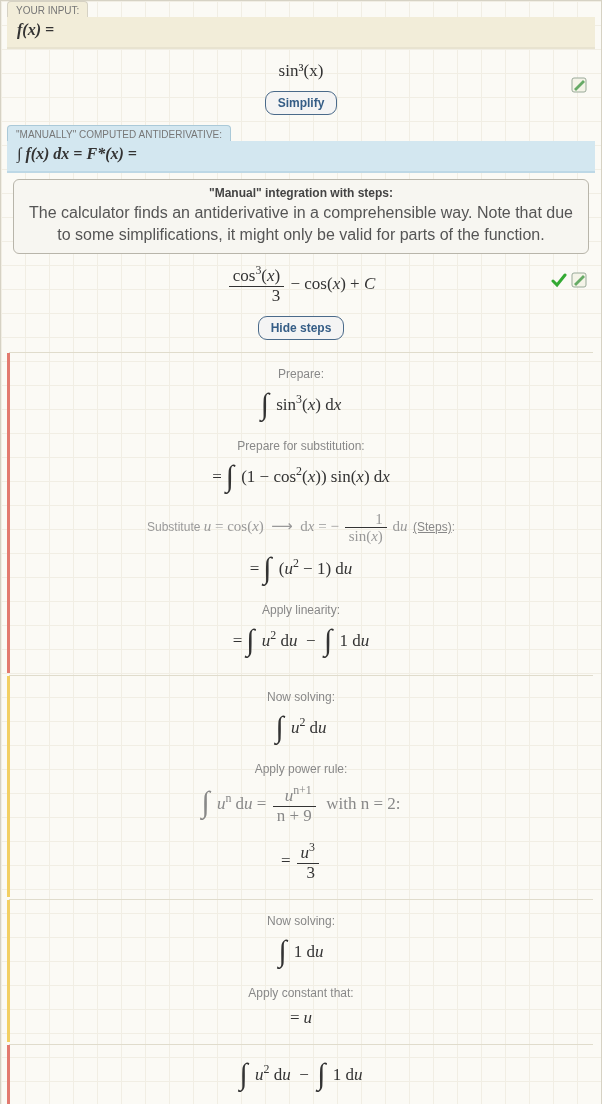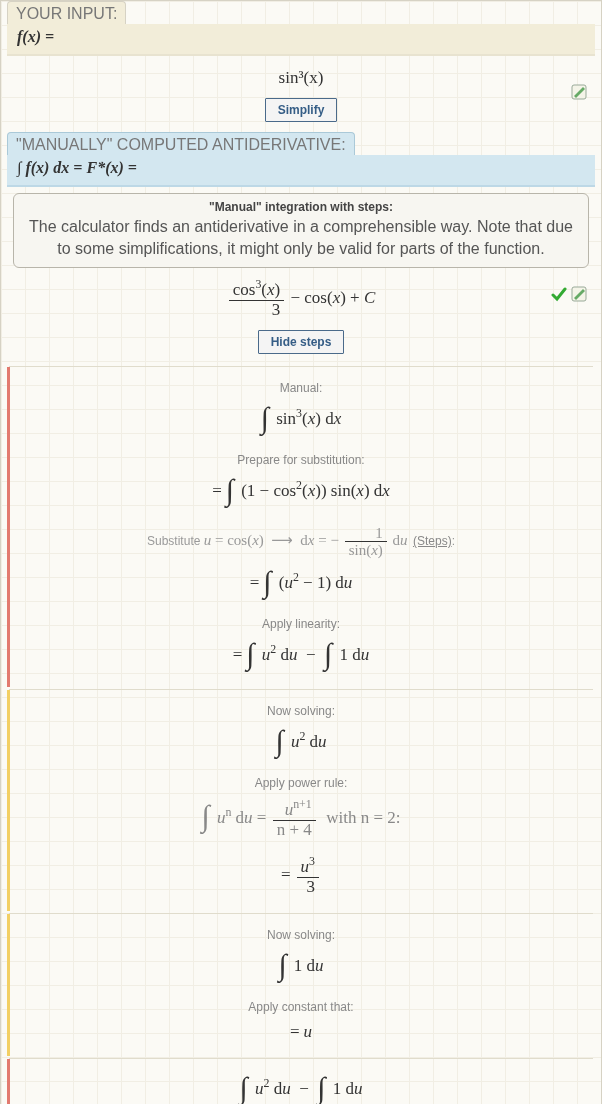--- a/index.html
+++ b/index.html
@@ -2,35 +2,35 @@
 <html><head>
 <meta charset="utf-8">
 <style>
   html,body{margin:0;padding:0;background:#f5f3ee;font-family:Arial,Helvetica,sans-serif;font-size:12px;color:#555}
   .page{width:602px;min-height:1104px;margin:0;border:1px solid #d6d2c4;box-sizing:border-box;
         background-color:#fbfaf5;
         background-image:
           linear-gradient(#f1eee4 1px,transparent 1px),
           linear-gradient(90deg,#f1eee4 1px,transparent 1px);
         background-size:24px 24px;position:relative}
-  .tab{display:inline-block;background:#f2edd9;color:#777;font-size:16px;padding:3px 8px 1px;
+  .tab{display:inline-block;background:#f2edd9;color:#777;font-size:10px;padding:3px 8px 1px;
        border:1px solid #d6d2c4;border-bottom:none;border-radius:4px 4px 0 0;margin-left:6px}
   .tab-blue{background:#d3e7f0;border-color:#aac9d8}
   .formula-bar{font-family:'Times New Roman',serif;font-style:italic;font-weight:bold;color:#333;
                font-size:16px;padding:4px 10px 8px;background:#f2edd9;margin:0 6px;
                border-bottom:2px solid #e8e3d0}
   .formula-bar.blue{background:#d3e7f0;border-bottom-color:#bdd8e6}
   .section{padding:8px 6px 4px;position:relative}
   .center{text-align:center}
   .expr{font-family:'Times New Roman',serif;font-size:17px;color:#333;padding:4px 0}
   .expr .rm{font-style:normal}
   .expr i{font-style:italic}
   sup{font-size:.7em;vertical-align:.6em}
   .btn{display:inline-block;border:1px solid #4a6a8a;background:#f4f4f4;color:#355d86;
-       font-weight:bold;font-size:12px;padding:4px 12px;border-radius:1px;cursor:pointer;margin:6px 0}
+       font-weight:bold;font-size:12px;padding:4px 12px;border-radius:9px;cursor:pointer;margin:6px 0}
   .info-box{border:1px solid #b8b5aa;border-radius:6px;margin:6px 12px 4px;padding:6px 10px 8px;
             background:#f7f6f1}
   .info-title{font-weight:bold;color:#444;text-align:center;margin-bottom:2px}
   .info-text{color:#555;text-align:center;font-size:16px;line-height:1.35}
   .frac{display:inline-block;text-align:right;vertical-align:middle;margin:0 2px}
   .frac .num{display:block;border-bottom:1px solid #333;padding:0 4px;line-height:1.1}
   .frac .den{display:block;padding:0 4px;line-height:1.1}
   .bigint{font-family:'Times New Roman',serif;font-size:30px;font-weight:normal;display:inline-block;
           vertical-align:middle;margin-right:3px;transform:translateY(-2px)}
   .step-block{border-top:1px solid #e0dccc;margin:2px 8px 0;padding:8px 0 4px;position:relative}
@@ -87,40 +87,40 @@
           <path d="M3 12 L12 3 L14 5 L5 14 Z" fill="#6a6"></path>
         </svg>
     </span>
     <div class="expr"><span class="frac"><span class="num">cos<sup>3</sup>(<i>x</i>)</span><span class="den">3</span></span> − cos(<i>x</i>) + <i>C</i></div>
     <div class="btn">Hide steps</div>
   </div>
 
   
   <div class="step-block">
     <div class="vbar bar-red"></div>
-    <div class="label">Manual:</div>
+    <div class="label">Prepare:</div>
     <div class="eq-line"><span class="expr"><span class="bigint">∫</span> sin<sup>3</sup>(<i>x</i>) d<i>x</i></span></div>
     <div class="label">Prepare for substitution:</div>
     <div class="eq-line"><span class="eq-prefix">=</span><span class="expr"><span class="bigint">∫</span> (1 − cos<sup>2</sup>(<i>x</i>)) sin(<i>x</i>) d<i>x</i></span></div>
     <div class="label">
       <span class="muted">Substitute </span><span class="expr muted" style="font-size:15px"><i>u</i> = cos(<i>x</i>) &nbsp;⟶&nbsp; d<i>x</i> = − <span class="frac"><span class="num">1</span><span class="den">sin(<i>x</i>)</span></span> d<i>u</i></span>
       <a class="steps-link">(Steps)</a><span class="muted">:</span>
     </div>
     <div class="eq-line"><span class="eq-prefix">=</span><span class="expr"><span class="bigint">∫</span> (<i>u</i><sup>2</sup> − 1) d<i>u</i></span></div>
     <div class="label">Apply linearity:</div>
     <div class="eq-line"><span class="eq-prefix">=</span><span class="expr"><span class="bigint">∫</span> <i>u</i><sup>2</sup> d<i>u</i> &nbsp;−&nbsp; <span class="bigint">∫</span> 1 d<i>u</i></span></div>
   </div>
 
   
   <div class="step-block">
     <div class="vbar bar-yellow"></div>
     <div class="label">Now solving:</div>
     <div class="eq-line"><span class="expr"><span class="bigint">∫</span> <i>u</i><sup>2</sup> d<i>u</i></span></div>
     <div class="label">Apply power rule:</div>
-    <div class="eq-line"><span class="expr muted" style="color:#888"><span class="bigint">∫</span> <i>u</i><sup>n</sup> d<i>u</i> = <span class="frac"><span class="num"><i>u</i><sup>n+1</sup></span><span class="den">n + 4</span></span> &nbsp;with <span class="rm">n</span> = 2:</span></div>
+    <div class="eq-line"><span class="expr muted" style="color:#888"><span class="bigint">∫</span> <i>u</i><sup>n</sup> d<i>u</i> = <span class="frac"><span class="num"><i>u</i><sup>n+1</sup></span><span class="den">n + 9</span></span> &nbsp;with <span class="rm">n</span> = 2:</span></div>
     <div class="eq-line"><span class="eq-prefix">=</span><span class="expr"><span class="frac"><span class="num"><i>u</i><sup>3</sup></span><span class="den">3</span></span></span></div>
   </div>
 
   
   <div class="step-block">
     <div class="vbar bar-yellow"></div>
     <div class="label">Now solving:</div>
     <div class="eq-line"><span class="expr"><span class="bigint">∫</span> 1 d<i>u</i></span></div>
     <div class="label">Apply constant that:</div>
     <div class="eq-line"><span class="eq-prefix">=</span><span class="expr"><i>u</i></span></div>

